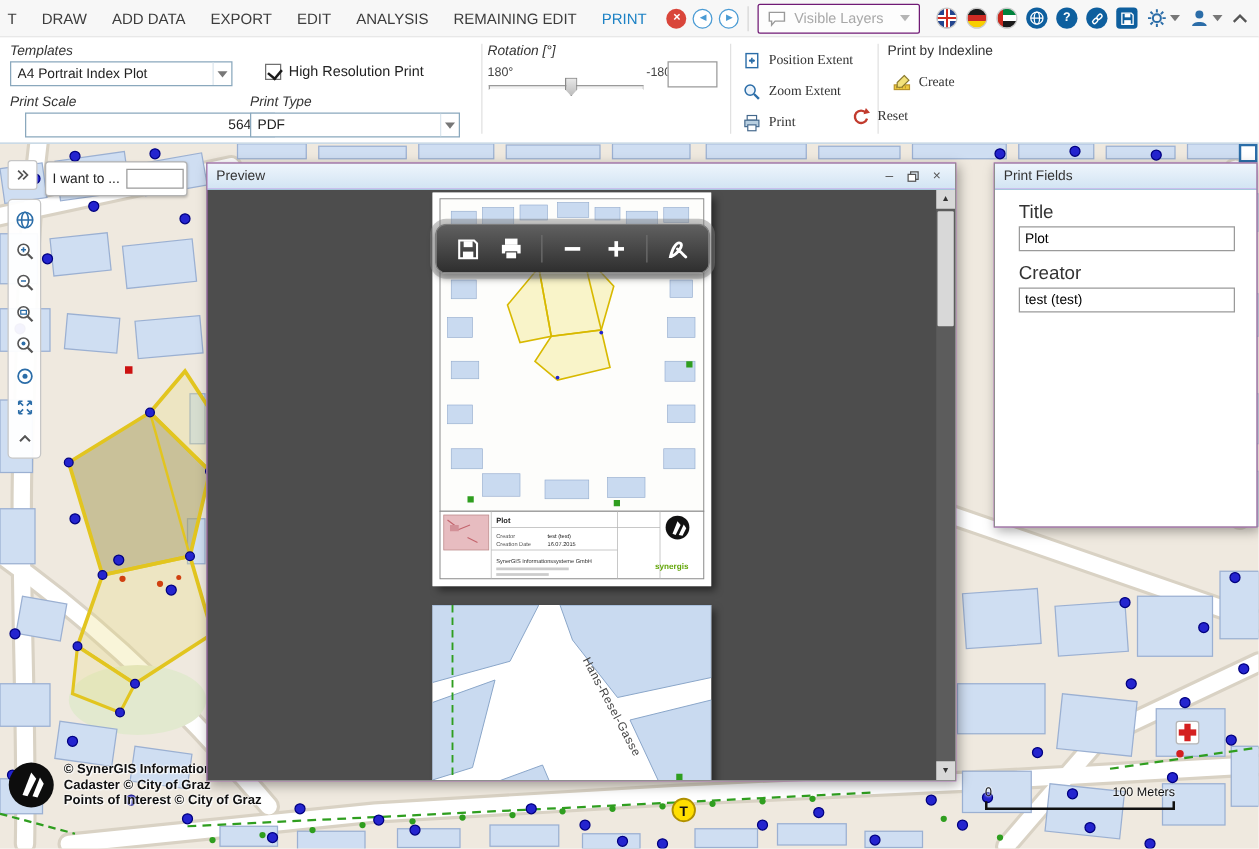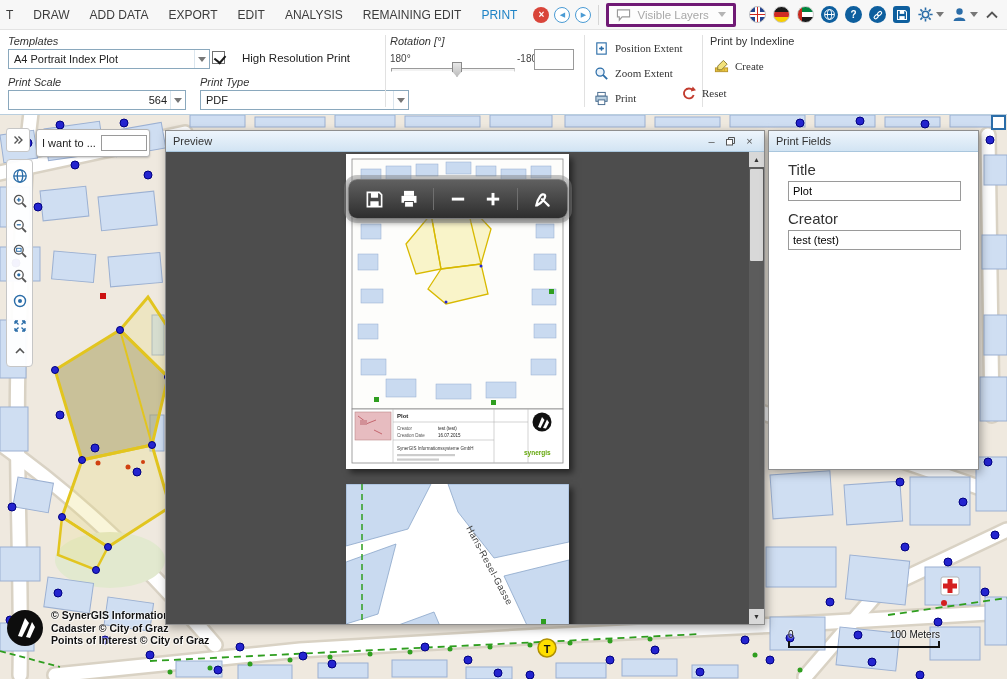--- a/index.html
+++ b/index.html
@@ -9,21 +9,21 @@
   
   .menubar{position:absolute;left:0;top:0;width:1007px;height:30px;background:#f7f7f7;border-bottom:1px solid #e3e3e3;display:flex;align-items:center;padding:0 8px 0 6px;z-index:20;}
   .tabs{display:flex;align-items:center;gap:20px;font-size:12px;color:#3c3c3c;white-space:nowrap;}
   .tab{cursor:pointer;}
   .tab.active{color:#1d82c5;}
   .mb-icons{display:flex;align-items:center;gap:5px;margin-left:16px;}
   .icon-circle{width:16px;height:16px;border-radius:50%;display:flex;align-items:center;justify-content:center;flex:0 0 auto;}
   .close-red{background:#d9453a;color:#fff;font-size:10px;font-weight:bold;line-height:1;}
   .nav-circle{background:#fff;border:1.5px solid #4a9bd4;color:#4a9bd4;font-size:7px;line-height:1;}
   .mb-sep{width:1px;height:20px;background:#d6d6d6;margin:0 7px;}
-  .layers-dd{display:flex;align-items:center;gap:6px;border:3px solid #701a75;background:#fdfdfd;height:24px;padding:0 7px;width:130px;color:#a8a8a8;font-size:11.5px;border-radius:2px;}
+  .layers-dd{display:flex;align-items:center;gap:6px;border:1px solid #701a75;background:#fdfdfd;height:24px;padding:0 7px;width:130px;color:#a8a8a8;font-size:11.5px;border-radius:2px;}
   .layers-dd .caret{margin-left:auto;border-top-color:#b5b5b5;}
   .caret{width:0;height:0;border-left:4px solid transparent;border-right:4px solid transparent;border-top:5px solid #777;}
   .right-icons{margin-left:auto;display:flex;align-items:center;gap:7px;}
   .flag{width:17px;height:17px;border-radius:50%;border:1px solid #c9c9c9;flex:0 0 auto;}
   .flag-uk{background-color:#23448e;background-image:
     linear-gradient(to bottom, transparent 44%, #d02a20 44%, #d02a20 56%, transparent 56%),
     linear-gradient(to right, transparent 44%, #d02a20 44%, #d02a20 56%, transparent 56%),
     linear-gradient(to bottom, transparent 34%, #fff 34%, #fff 66%, transparent 66%),
     linear-gradient(to right, transparent 34%, #fff 34%, #fff 66%, transparent 66%);}
   .flag-de{background:linear-gradient(to bottom,#1a1a1a 0 33%,#cf2b24 33% 66%,#f8ce00 66% 100%);}
@@ -33,21 +33,21 @@
   .dd-pair{display:flex;align-items:center;gap:2px;}
 
   
   .ribbon{position:absolute;left:0;top:30px;width:1007px;height:85px;background:#fff;border-bottom:1px solid #b9cede;z-index:20;}
   .rlabel{position:absolute;font-size:11px;color:#333;white-space:nowrap;font-style:italic;}
   .grouplabel{position:absolute;font-size:11px;color:#333;white-space:nowrap;}
   .select{position:absolute;height:20px;border:1px solid #8aa8bd;background:#fff;display:flex;align-items:center;font-size:11px;color:#222;padding-left:5px;}
   .select .val{flex:1;white-space:nowrap;overflow:hidden;}
   .select.numeric .val{text-align:right;padding-right:3px;}
   .select .dd{width:15px;height:100%;display:flex;align-items:center;justify-content:center;border-left:1px solid #dbe6ee;}
-  .checkbox-row{position:absolute;display:flex;align-items:center;gap:17px;font-size:11.5px;color:#222;padding-left:12px;}
+  .checkbox-row{position:absolute;display:flex;align-items:center;gap:6px;font-size:11.5px;color:#222;padding-left:12px;}
   .cb-box{width:13px;height:13px;border:1px solid #707070;background:#fff;position:relative;}
   .cb-box::after{content:"";position:absolute;left:2.5px;top:1px;width:6px;height:8px;border:solid #1a1a1a;border-width:0 2px 2px 0;transform:rotate(40deg);}
   .slider-track{position:absolute;height:4px;background:#f2f2f2;border-top:1px solid #9a9a9a;border-bottom:1px solid #fff;border-left:1px solid #9a9a9a;border-right:1px solid #cfcfcf;}
   .slider-handle{position:absolute;width:10px;height:15px;background:linear-gradient(#e8e8e8,#bdbdbd);border:1px solid #8a8a8a;clip-path:polygon(0 0,100% 0,100% 62%,50% 100%,0 62%);}
   .slider-minmax{position:absolute;font-size:10px;color:#444;}
   .rot-input{position:absolute;width:40px;height:21px;border:1px solid #9a9a9a;background:#fff;font-size:11px;padding:0 3px;font-family:"Liberation Sans",sans-serif;}
   .vsep{position:absolute;top:5px;bottom:7px;width:1px;background:#e1e1e1;}
   .ribbon-btn{position:absolute;display:flex;align-items:center;gap:6px;font-size:11px;color:#333;background:transparent;border:0;cursor:pointer;height:20px;font-family:Liberation Serif, serif;white-space:nowrap;}
 
   
@@ -87,21 +87,21 @@
   .page{position:absolute;background:#fff;box-shadow:4px 4px 6px rgba(0,0,0,.5);}
   .page1{left:180px;top:2px;width:223px;height:315px;}
   .page2{left:180px;top:332px;width:223px;height:292px;}
   .preview-toolbar{position:absolute;left:182px;top:27px;width:220px;height:40px;background:linear-gradient(#606060,#2e2e2e);border:1px solid #7d7d7d;border-radius:9px;box-shadow:0 0 0 4px rgba(130,130,130,.45),0 3px 6px rgba(0,0,0,.5);display:flex;align-items:center;justify-content:center;gap:13px;z-index:3;}
   .ptb-sep{width:1px;height:22px;background:#6f6f6f;}
   .ptb-btn{width:22px;height:22px;display:flex;align-items:center;justify-content:center;cursor:pointer;}
   .pscroll{position:absolute;right:0;top:0;bottom:0;width:15px;background:#5c5c5c;}
   .pscroll-arrow{position:absolute;left:0;width:15px;height:15px;background:#d8d8d8;color:#333;font-size:7px;display:flex;align-items:center;justify-content:center;cursor:pointer;}
   .pscroll-thumb{position:absolute;left:1px;right:1px;top:17px;height:92px;background:#d8d8d8;border-radius:1px;cursor:pointer;}
 
-  .printfields-window{left:768px;top:15px;width:211px;height:340px;}
+  .printfields-window{left:795px;top:15px;width:211px;height:292px;}
   .pf-body{position:absolute;left:0;top:21px;right:0;bottom:0;background:#fff;padding:9px 19px;}
   .pf-label{font-size:15px;color:#333;margin-bottom:3px;}
   .pf-input{width:173px;height:20px;border:1px solid #9a9a9a;background:#fff;font-size:11px;padding:0 4px;margin-bottom:9px;font-family:"Liberation Sans",sans-serif;}
 </style>
 </head>
 <body>
 
 <div class="app">
 
   <header class="menubar">
@@ -174,40 +174,40 @@
         <i class="caret"></i>
       </span>
       <svg width="14" height="10" viewBox="0 0 14 10">
           <path d="M2 7.5 L7 2.5 L12 7.5" stroke="#555" stroke-width="1.8" fill="none"></path>
         </svg>
     </div>
   </header>
 
   <section class="ribbon">
     <span class="rlabel" style="left:8px;top:5px;">Templates</span>
-    <div class="select" style="left:8px;top:19px;width:202px;">
+    <div class="select" style="left:8px;top:19px;width:178px;">
       <span class="val">A4 Portrait Index Plot</span>
       <span class="dd">
           <i class="caret"></i>
         </span>
     </div>
     <span class="rlabel" style="left:8px;top:46px;">Print Scale</span>
-    <div class="select numeric" style="left:8px;top:60px;width:178px;">
+    <div class="select numeric" style="left:20px;top:60px;width:200px;">
       <span class="val">564</span>
       <span class="dd">
           <i class="caret"></i>
         </span>
     </div>
 
     <label class="checkbox-row" style="left:200px;top:21px;">
       <span class="cb-box"></span>
       <span>High Resolution Print</span>
     </label>
     <span class="rlabel" style="left:200px;top:46px;">Print Type</span>
-    <div class="select" style="left:200px;top:60px;width:209px;">
+    <div class="select" style="left:200px;top:60px;width:168px;">
       <span class="val">PDF</span>
       <span class="dd">
           <i class="caret"></i>
         </span>
     </div>
 
     <div class="vsep" style="left:385px;"></div>
 
     <span class="rlabel" style="left:390px;top:5px;">Rotation [°]</span>
     <span class="slider-minmax" style="left:390px;top:23px;">180°</span>

